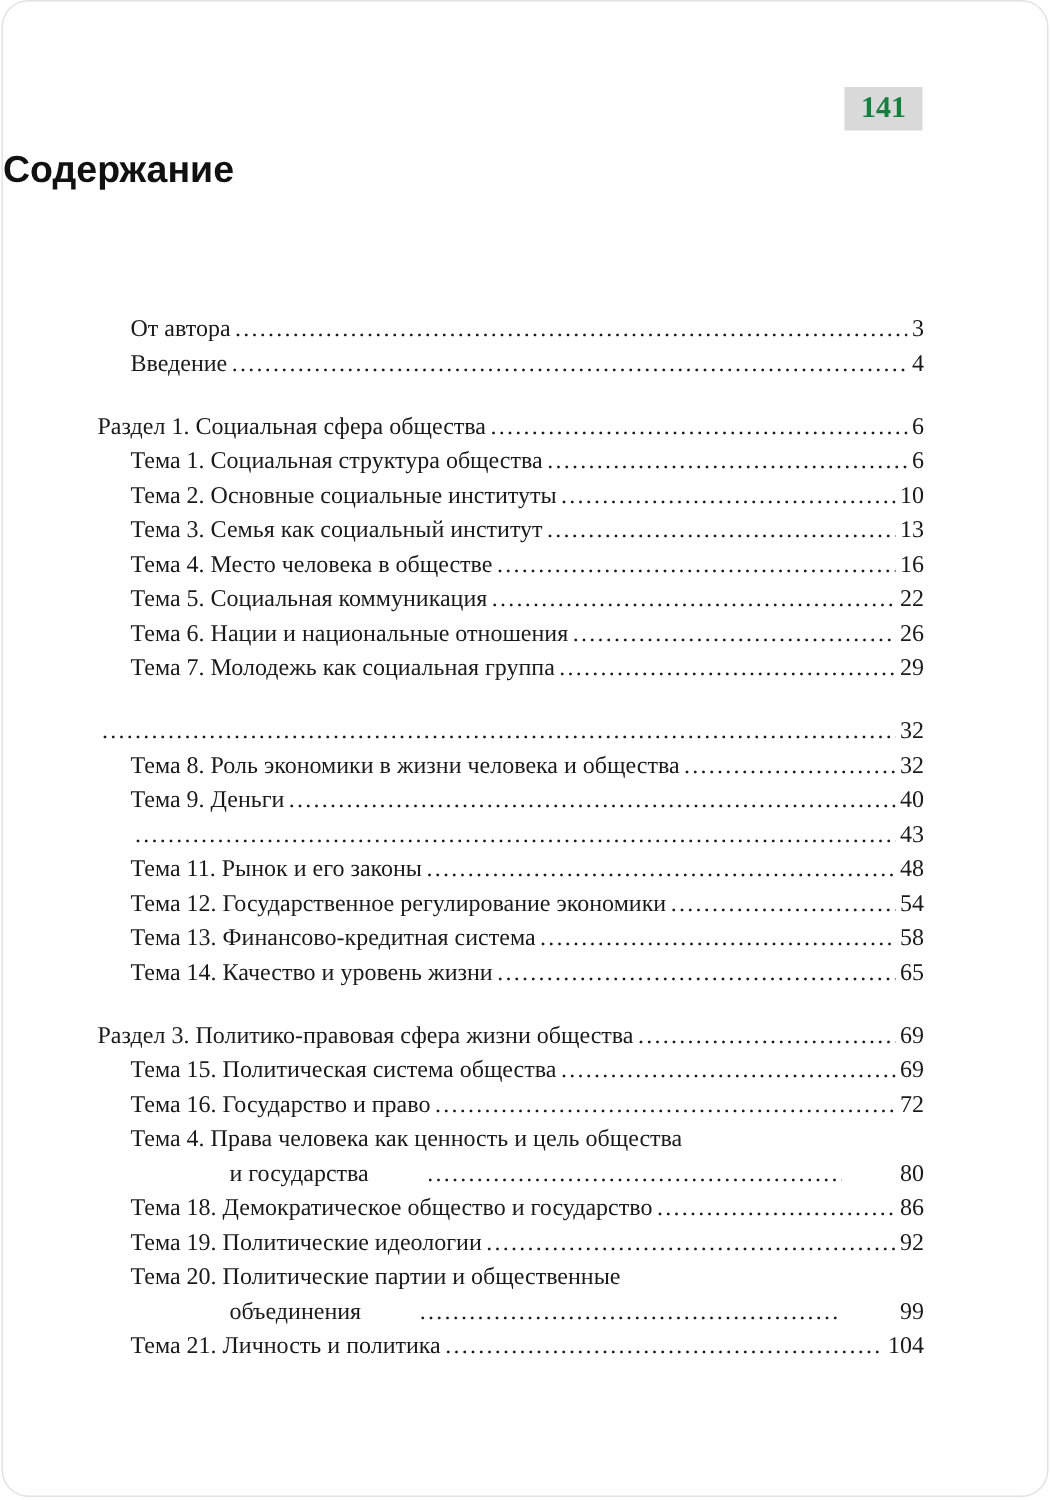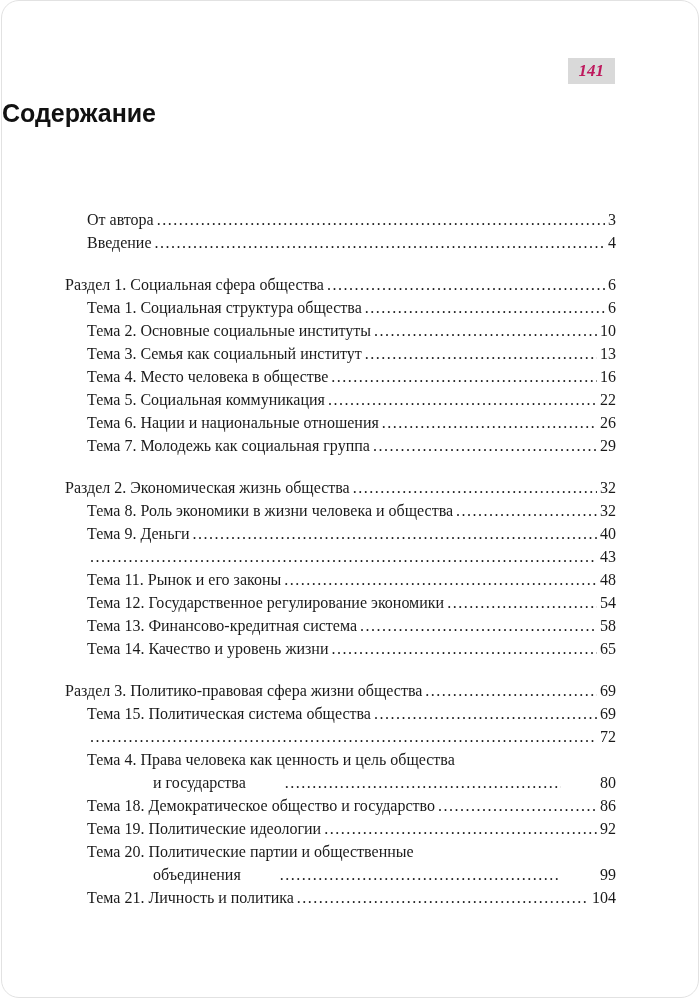--- a/index.html
+++ b/index.html
@@ -20,24 +20,23 @@
     overflow: hidden;
     color: #1a1a1a;
   }
   .page-number-badge {
     position: absolute;
     top: 57px;
     right: 83px;
     background: #d9d9d9;
     font-family: "Liberation Serif", serif;
     font-weight: bold;
-    font-size: 17px;
+    font-size: 20px;
     padding: 3px 11px;
-    color: #be185d;
-    font-style: italic;
+    color: #15803d;
   }
   .page-title {
     margin: 0;
     padding-top: 98px;
     text-align: left;
     font-family: "Liberation Sans", sans-serif;
     font-weight: bold;
     font-size: 25px;
     color: #111;
   }
@@ -144,21 +143,20 @@
       </div>
       <div class="toc-entry indent-1">
         <div class="toc-line">
           <span class="toc-text">Тема 7. Молодежь как социальная группа</span>
           <span class="dots">........................................................................................................................................................................................................</span>
           <span class="pg">29</span>
         </div>
       </div>
       <div class="toc-entry indent-0 gap">
         <div class="toc-line">
-          <span class="toc-text">Раздел 2. Экономическая жизнь общества</span>
           <span class="dots">........................................................................................................................................................................................................</span>
           <span class="pg">32</span>
         </div>
       </div>
       <div class="toc-entry indent-1">
         <div class="toc-line">
           <span class="toc-text">Тема 8. Роль экономики в жизни человека и общества</span>
           <span class="dots">........................................................................................................................................................................................................</span>
           <span class="pg">32</span>
         </div>
@@ -213,20 +211,21 @@
       </div>
       <div class="toc-entry indent-1">
         <div class="toc-line">
           <span class="toc-text">Тема 15. Политическая система общества</span>
           <span class="dots">........................................................................................................................................................................................................</span>
           <span class="pg">69</span>
         </div>
       </div>
       <div class="toc-entry indent-1">
         <div class="toc-line">
+          <span class="toc-text">Тема 16. Государство и право</span>
           <span class="dots">........................................................................................................................................................................................................</span>
           <span class="pg">72</span>
         </div>
       </div>
       <div class="toc-entry indent-1">
         <div class="toc-line">
           <span class="toc-text">Тема 4. Права человека как ценность и цель общества</span>
         </div>
         <div class="toc-line cont">
           <span class="toc-text">и государства</span>

